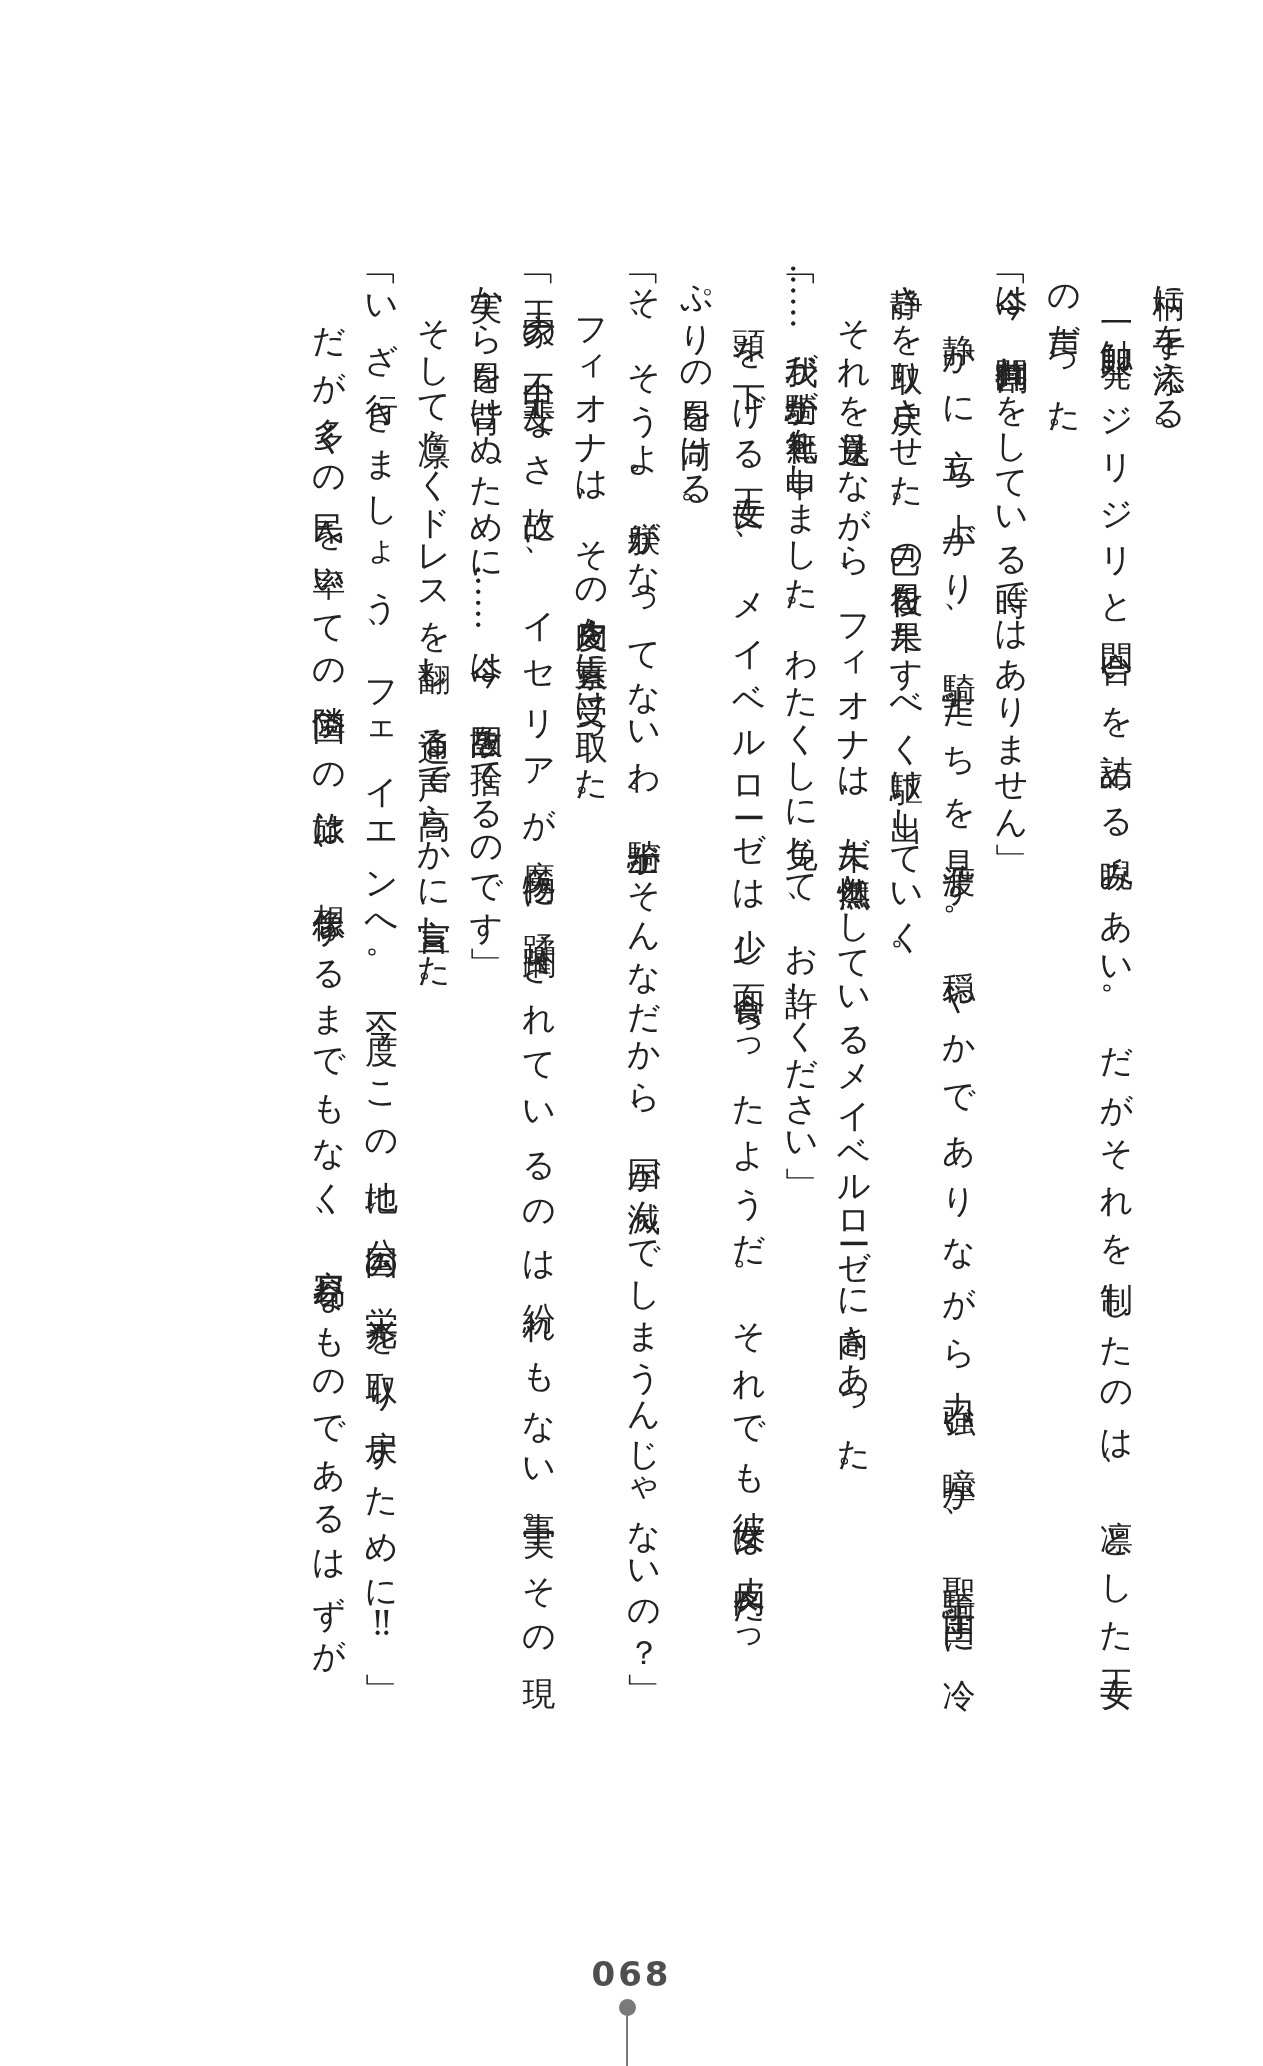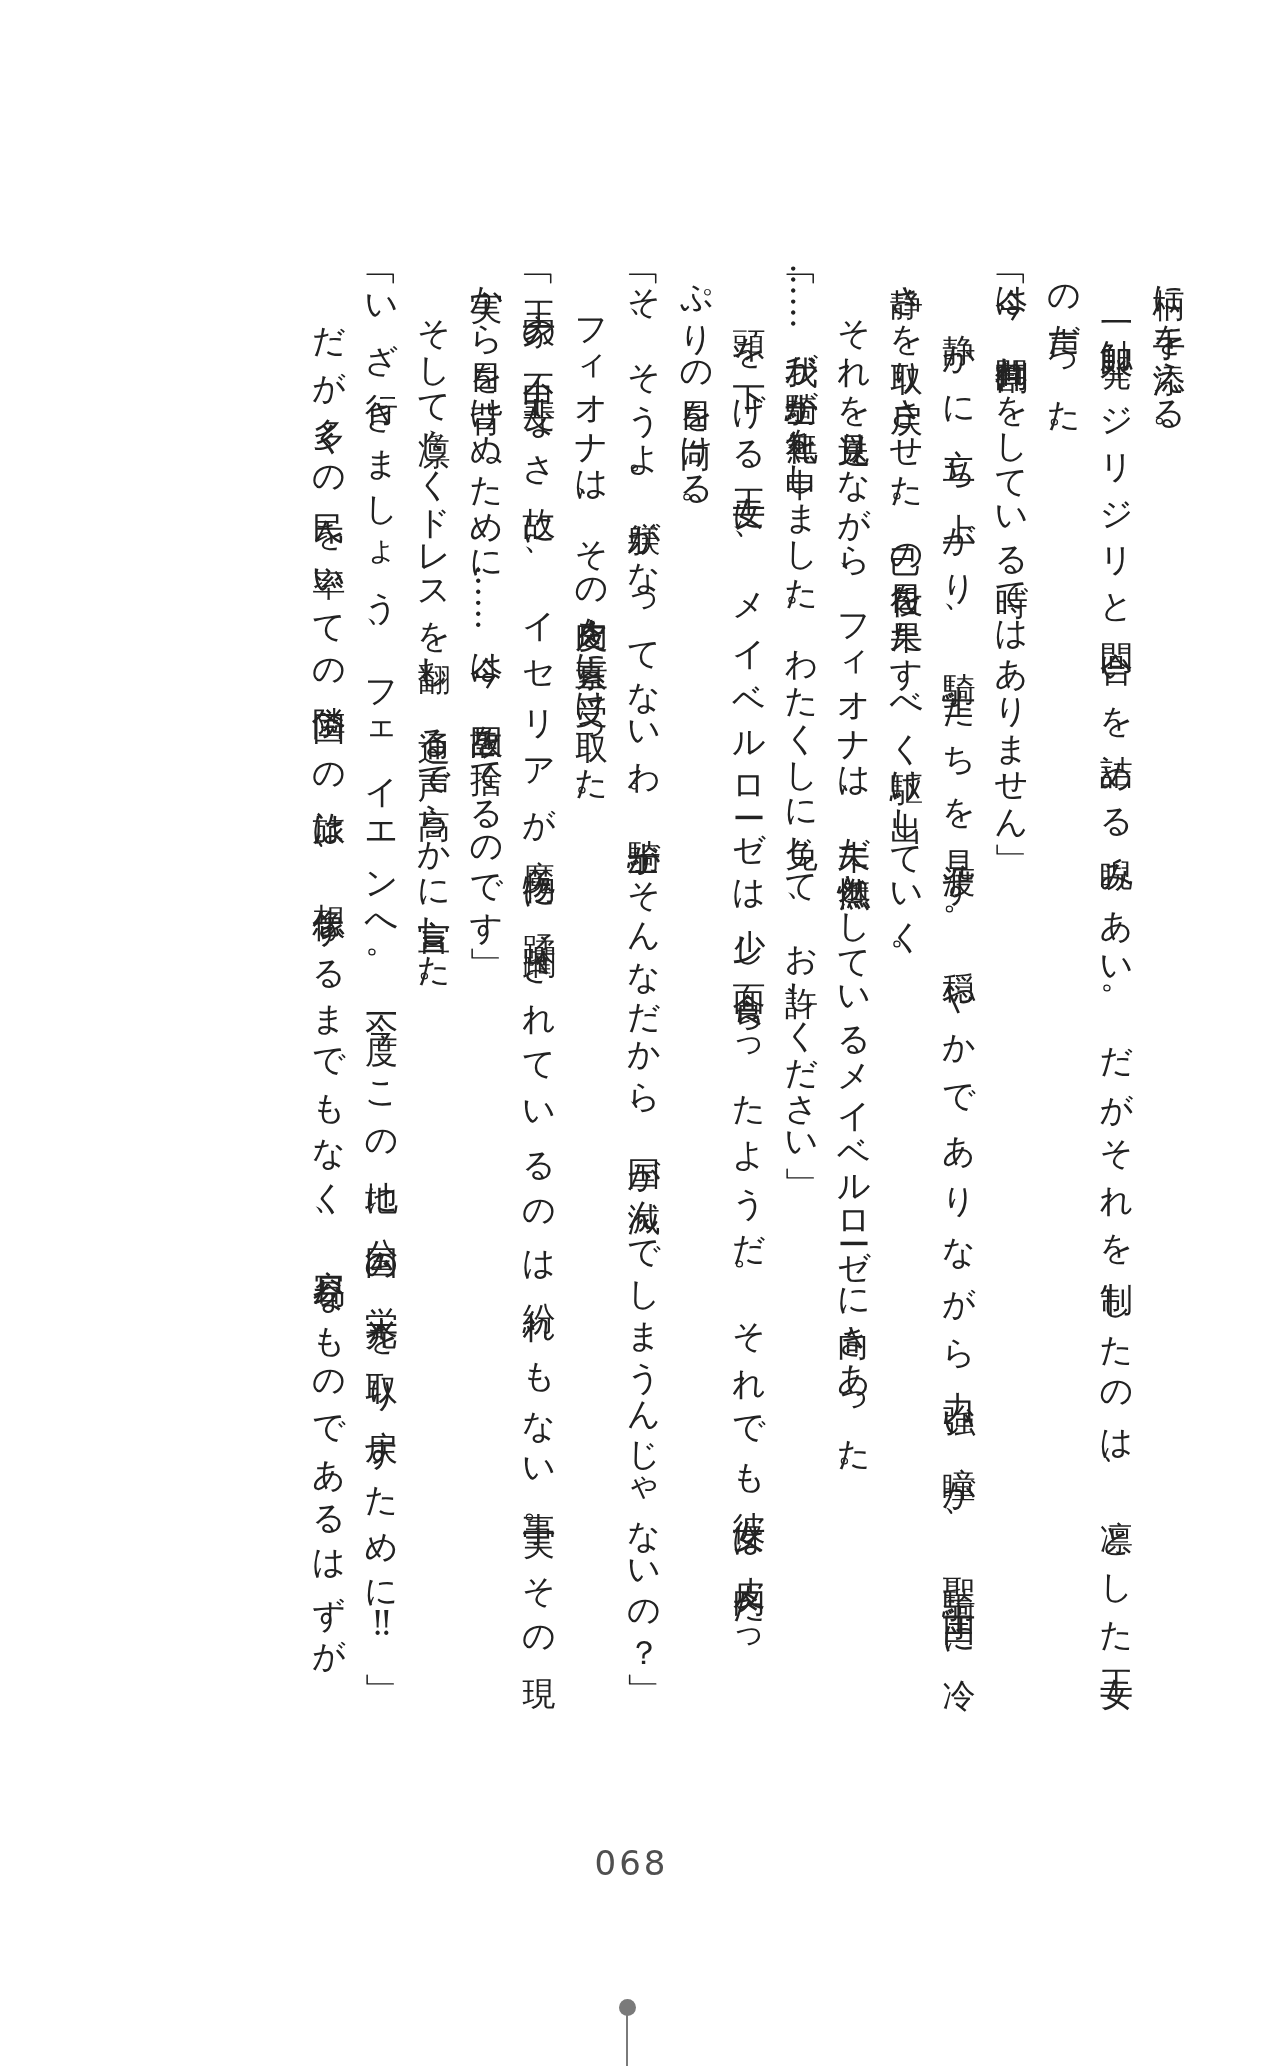--- a/index.html
+++ b/index.html
@@ -39,25 +39,25 @@
     text-align-last: justify;
   }
   
   .section-gap {
     margin-right: 140px;
   }
   .page-number {
     position: absolute;
     left: 0;
     right: 0;
-    top: 1843px;
+    top: 1954px;
     text-align: center;
     font-family: "DejaVu Sans", "Liberation Sans", sans-serif;
     font-size: 34px;
-    font-weight: 400;
+    font-weight: 700;
     letter-spacing: 3px;
     color: #4f4f4f;
   }
   .footer-dot {
     position: absolute;
     left: 619px;
     top: 1999px;
     width: 17px;
     height: 17px;
     border-radius: 50%;

